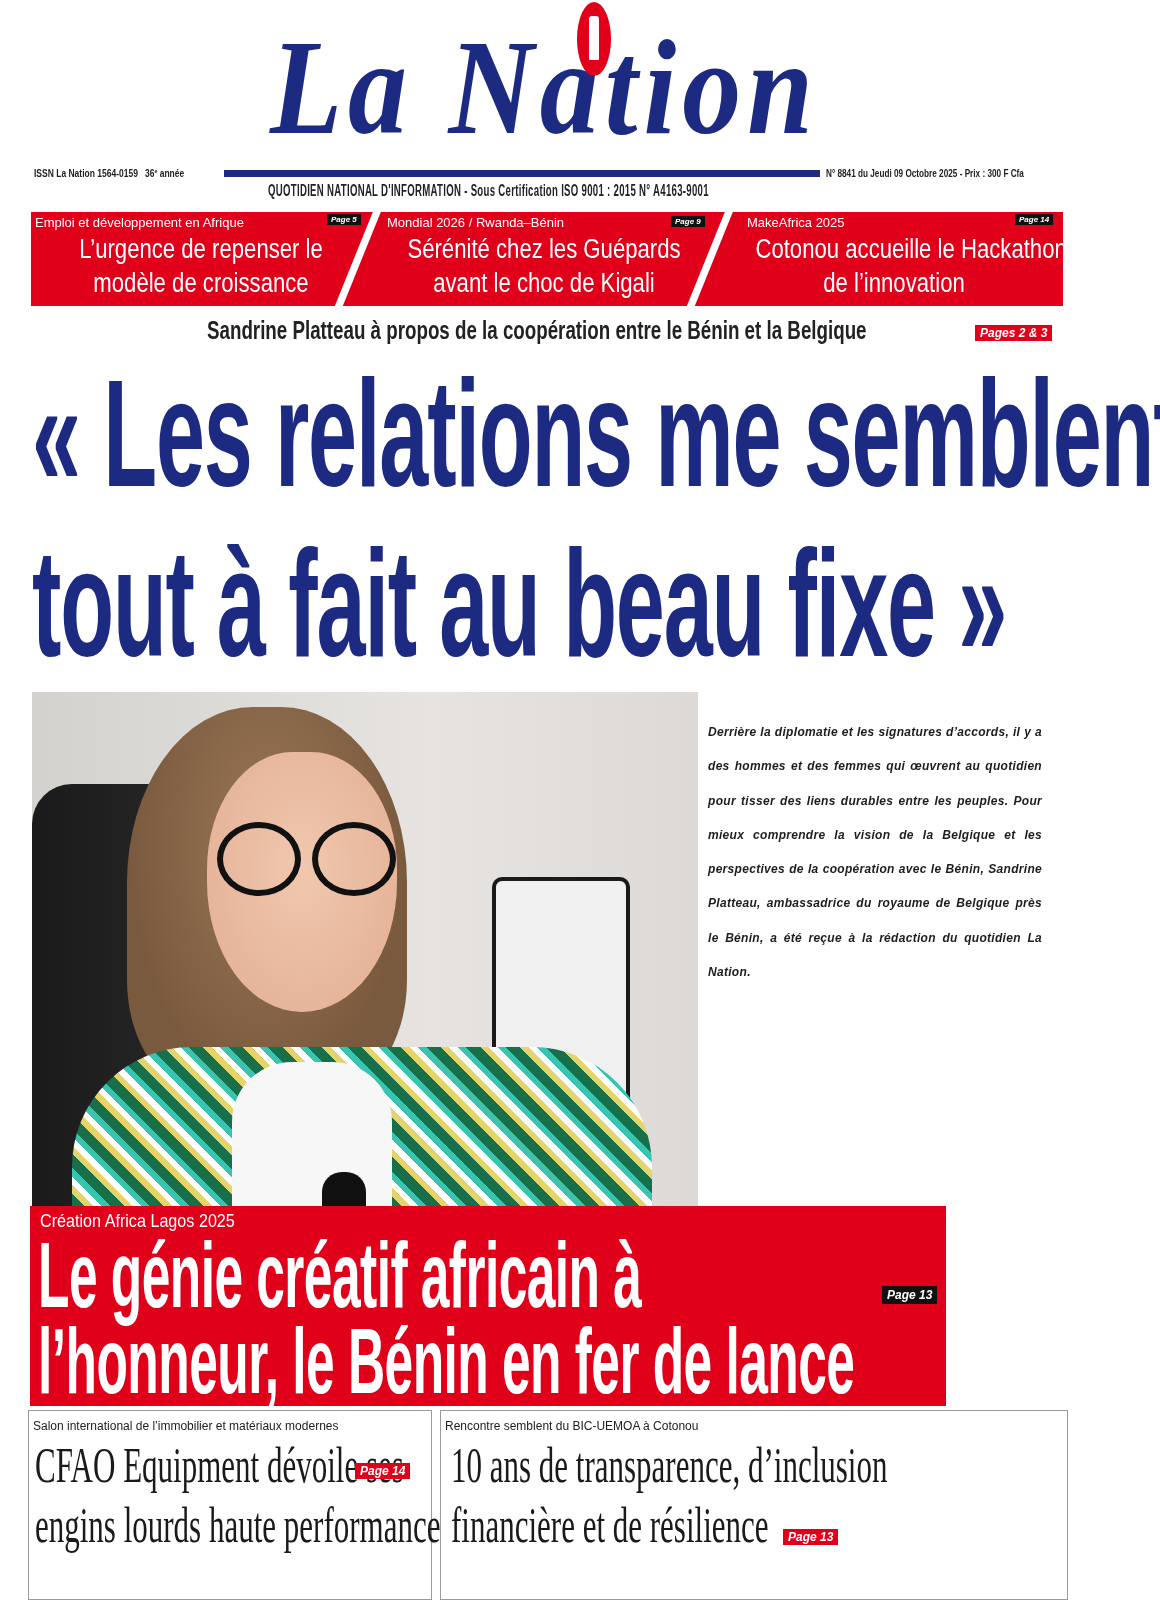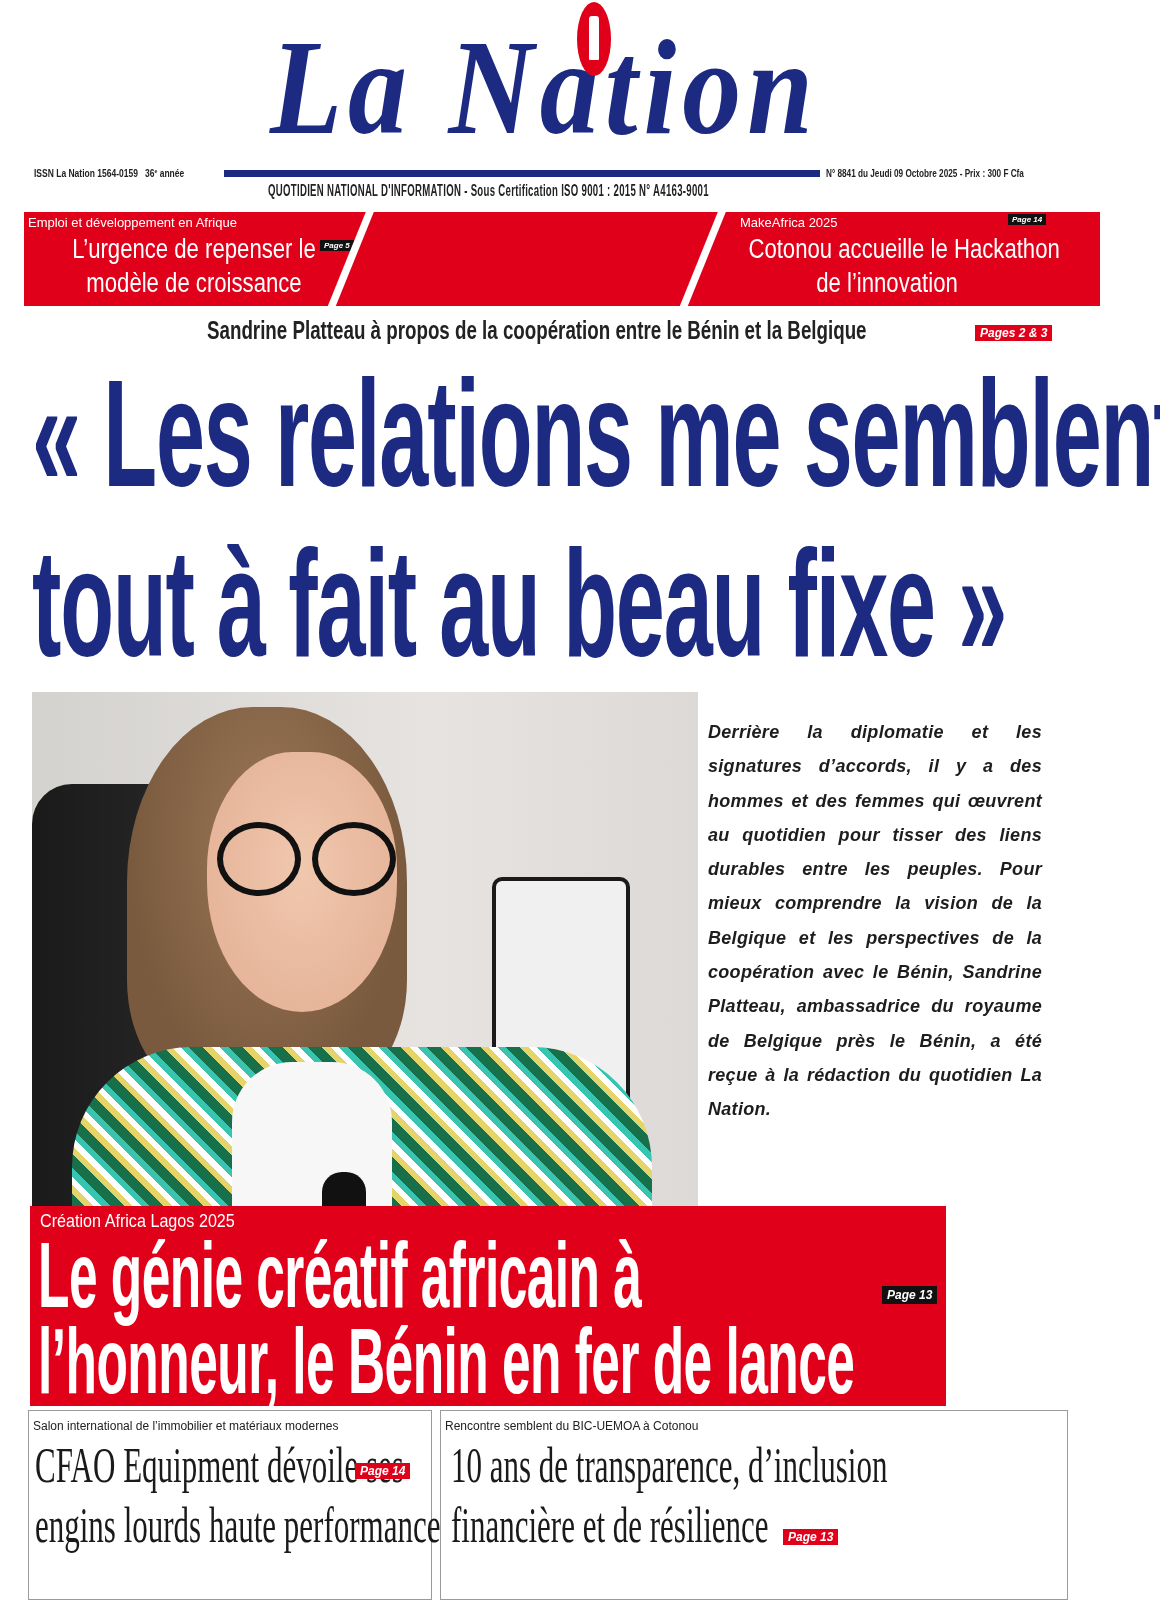--- a/index.html
+++ b/index.html
@@ -9,21 +9,21 @@
   .logo{left:270px;top:2px;width:530px;height:160px;text-align:center;}
   .logo-text{position:absolute;left:0;top:18px;font-family:"Liberation Serif",serif;font-style:italic;font-weight:bold;font-size:118px;color:#1c2a82;letter-spacing:6px;line-height:1;transform:scaleY(1.15);transform-origin:left top;white-space:nowrap;}
   .logo-badge{position:absolute;left:307px;top:0;width:34px;height:74px;border-radius:50%;background:#e1001a;}
   .logo-badge::after{content:"";position:absolute;left:12px;top:14px;width:10px;height:44px;background:#fff;border-radius:3px 3px 1px 1px;}
   .issn{left:34px;top:168px;font-size:10px;font-weight:bold;color:#222;white-space:nowrap;transform:scaleX(.85);transform-origin:left;}
   .issn sup{font-size:6px;}
   .rule{left:224px;top:170px;width:596px;height:7px;background:#1c2a82;}
   .issue{left:826px;top:168px;font-size:10px;font-weight:bold;color:#222;white-space:nowrap;transform:scaleX(.82);transform-origin:left;}
   .tagline{left:268px;top:182px;font-size:16px;font-weight:bold;color:#222;white-space:nowrap;transform:scaleX(.6);transform-origin:left;letter-spacing:.5px;}
   
-  .band{left:24px;top:212px;width:1032px;height:94px;background:#e1001a;padding-left:44px;}
+  .band{left:31px;top:212px;width:1032px;height:94px;background:#e1001a;}
   .slash{position:absolute;top:0;width:8px;height:110px;background:#fff;transform:skewX(-22deg);}
   .teaser{position:absolute;top:0;height:94px;color:#fff;}
   .teaser .kicker{position:absolute;left:4px;top:3px;font-size:13px;white-space:nowrap;}
   .teaser .title{position:absolute;left:0;right:0;top:20px;text-align:center;font-size:27px;line-height:34px;font-weight:normal;transform:scaleX(.82);transform-origin:center top;white-space:nowrap;}
   .pg{position:absolute;background:#111;color:#fff;font-size:8px;font-style:italic;font-weight:bold;padding:1px 4px;}
   
   .subhead{left:207px;top:316px;font-size:25px;font-weight:bold;color:#222;white-space:nowrap;transform:scaleX(.75);transform-origin:left;}
   .pg-red{background:#e1001a;color:#fff;font-style:italic;font-weight:bold;font-size:12px;padding:1px 5px;}
   .pages23{left:975px;top:325px;}
   
@@ -33,21 +33,21 @@
   .chair{position:absolute;left:0;top:92px;width:190px;height:440px;background:linear-gradient(90deg,#1a1a1a,#2a2a2a);border-radius:40px 20px 0 0;}
   .monitor{position:absolute;left:460px;top:185px;width:130px;height:330px;background:#f0f0f0;border:4px solid #1a1a1a;border-radius:10px;}
   .hair{position:absolute;left:95px;top:15px;width:280px;height:390px;background:radial-gradient(ellipse at 50% 35%,#9a7656,#7a5a3e 70%);border-radius:45% 45% 30% 30%;}
   .face{position:absolute;left:175px;top:60px;width:190px;height:260px;background:radial-gradient(ellipse at 50% 45%,#f0c8ae,#e2ad92);border-radius:45% 45% 50% 50%;}
   .glasses-l,.glasses-r{position:absolute;top:130px;width:72px;height:62px;border:6px solid #111;border-radius:50%;}
   .glasses-l{left:185px;} .glasses-r{left:280px;}
   .jacket{position:absolute;left:40px;top:355px;width:580px;height:200px;background:repeating-linear-gradient(45deg,#17704a 0 10px,#e5d46a 10px 16px,#fff 16px 22px,#39c4b0 22px 28px);border-radius:120px 120px 0 0;}
   .shirt{position:absolute;left:200px;top:370px;width:160px;height:170px;background:#f7f7f7;border-radius:60px 60px 0 0;}
   .mic{position:absolute;left:290px;top:480px;width:44px;height:60px;background:#111;border-radius:20px 20px 4px 4px;}
   
-  .intro{left:708px;top:715px;width:334px;font-size:18px;font-style:italic;font-weight:bold;color:#1d1d1d;line-height:34.3px;text-align:justify;letter-spacing:.3px;}
+  .intro{left:708px;top:715px;width:334px;font-size:12px;font-style:italic;font-weight:bold;color:#1d1d1d;line-height:34.3px;text-align:justify;letter-spacing:.3px;}
   
   .ca{left:30px;top:1206px;width:916px;height:200px;background:#e1001a;color:#fff;}
   .ca .kicker{position:absolute;left:10px;top:4px;font-size:19px;white-space:nowrap;transform:scaleX(.85);transform-origin:left;}
   .ca .title{position:absolute;left:8px;top:26px;font-size:92px;line-height:86px;font-weight:bold;white-space:nowrap;transform:scaleX(.56);transform-origin:left top;letter-spacing:-1px;}
   .ca .pg{left:852px;top:80px;font-size:12px;padding:2px 5px;}
   
   .box{top:1410px;height:188px;border:1px solid #9a9a9a;background:#fff;}
   .box1{left:28px;width:402px;}
   .box2{left:440px;width:626px;}
   .box .kicker{position:absolute;left:4px;top:8px;font-size:12px;color:#222;white-space:nowrap;}
@@ -69,27 +69,35 @@
   <span class="logo-badge"></span>
 </div>
 <div class="abs issn"><span>ISSN La Nation 1564-0159</span>&nbsp;&nbsp;&nbsp;<span>36</span><sup>e</sup> <span>année</span></div>
 <div class="abs rule"></div>
 <div class="abs issue">N° 8841 du Jeudi 09 Octobre  2025 - Prix : 300 F Cfa</div>
 <div class="abs tagline">QUOTIDIEN  NATIONAL  D'INFORMATION - Sous Certification ISO 9001 : 2015 N° A4163-9001</div>
 
 <div class="abs band">
   <div class="teaser" style="left:0;width:340px;">
     <span class="kicker">Emploi et développement en Afrique</span>
-    <span class="pg" style="left:296px;top:2px;margin-top:26px;">Page 5</span>
+    <span class="pg" style="left:296px;top:2px;">Page 5</span>
     <div class="title">
         <div>L’urgence de repenser le</div>
         <div>modèle de croissance</div>
       </div>
   </div>
   <div class="slash" style="left:322px;top:-6px;"></div>
+  <div class="teaser" style="left:344px;width:338px;">
+    <span class="kicker" style="left:12px;">Mondial 2026 / Rwanda–Bénin</span>
+    <span class="pg" style="left:296px;top:4px;">Page 9</span>
+    <div class="title">
+        <div>Sérénité chez les Guépards</div>
+        <div>avant le choc de Kigali</div>
+      </div>
+  </div>
   <div class="slash" style="left:674px;top:-6px;"></div>
   <div class="teaser" style="left:694px;width:338px;">
     <span class="kicker" style="left:22px;text-align:right;">MakeAfrica 2025</span>
     <span class="pg" style="left:290px;top:2px;">Page 14</span>
     <div class="title">
         <div>Cotonou accueille le Hackathon</div>
         <div>de l’innovation</div>
       </div>
   </div>
 </div>

